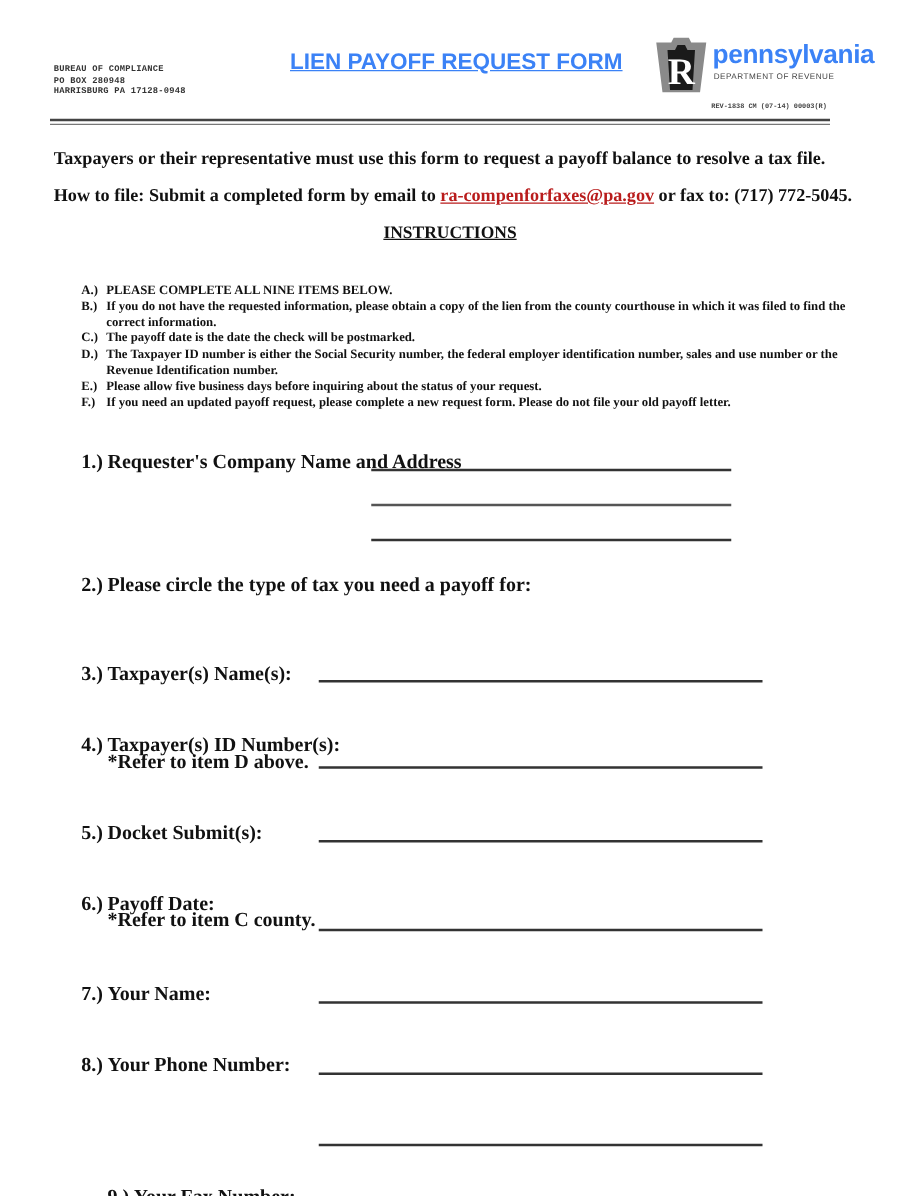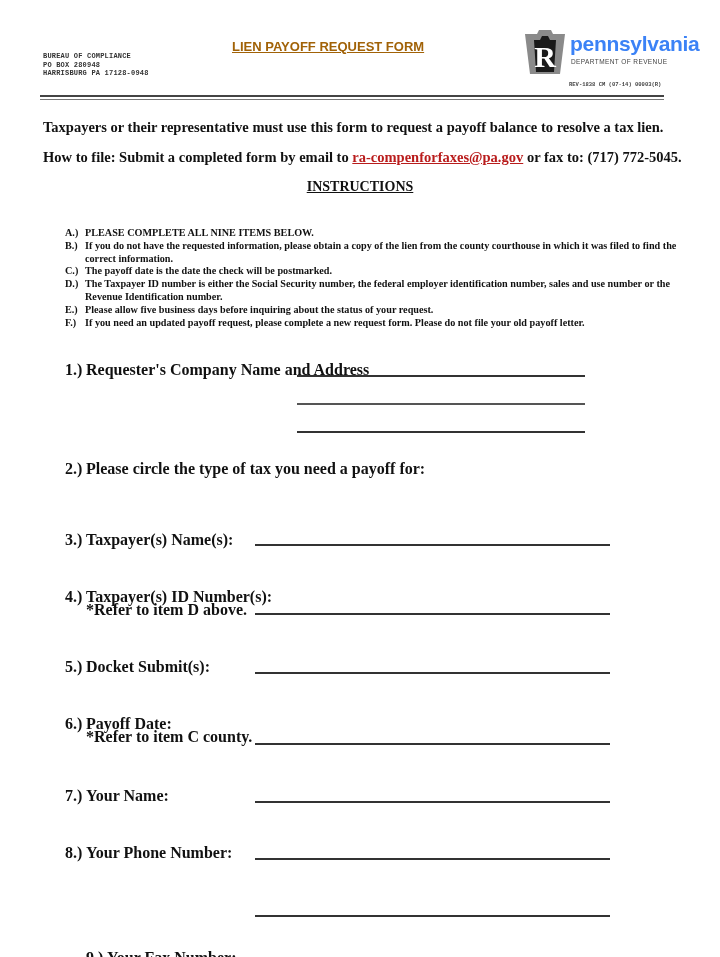--- a/index.html
+++ b/index.html
@@ -2,21 +2,21 @@
 <html><head>
   <meta charset="utf-8">
   <style>
     html, body { margin: 0; padding: 0; background: #ffffff; }
     body { width: 720px; height: 957px; position: relative; overflow: hidden; color: #111; }
     .serif { font-family: "Liberation Serif", "DejaVu Serif", serif; }
     .sans { font-family: "Liberation Sans", "DejaVu Sans", sans-serif; }
     .mono { font-family: "Liberation Mono", "DejaVu Sans Mono", monospace; }
 
     .bureau { position: absolute; left: 43px; top: 52px; font-size: 7px; line-height: 8.5px; font-weight: bold; color: #333; letter-spacing: 0.2px; }
-    .form-title { position: absolute; left: 232px; top: 39px; font-size: 13px; font-weight: bold; text-decoration: underline; color: #a16207; }
+    .form-title { position: absolute; left: 232px; top: 39px; font-size: 18px; font-weight: bold; text-decoration: underline; color: #3b82f6; }
     .logo { position: absolute; left: 524px; top: 30px; width: 170px; height: 48px; }
     .keystone { position: absolute; left: 0; top: 0; width: 42px; height: 44px; }
     .pa-word { position: absolute; left: 46px; top: 2px; font-size: 21px; font-weight: bold; color: #3b82f6; letter-spacing: -0.3px; }
     .pa-dept { position: absolute; left: 47px; top: 28px; font-size: 6.5px; color: #444; letter-spacing: 0.4px; }
     .form-number { position: absolute; left: 569px; top: 81px; font-size: 5.5px; font-weight: bold; color: #444; }
     .rule { position: absolute; left: 40px; width: 624px; background: #444; }
     .rule1 { top: 95px; height: 2px; }
     .rule2 { top: 99px; height: 1px; background: #777; }
 
     .intro { position: absolute; left: 43px; font-size: 14.5px; font-weight: bold; color: #111; }
@@ -54,21 +54,21 @@
     <text x="21" y="37" text-anchor="middle" font-family="Liberation Serif, serif" font-size="30" font-weight="bold" fill="#ffffff">R</text>
   </svg>
   <div class="pa-word sans">pennsylvania</div>
   <div class="pa-dept sans">DEPARTMENT OF REVENUE</div>
 </div>
 
 <div class="form-number mono">REV-1838 CM (07-14) 00003(R)</div>
 <div class="rule rule1"></div>
 <div class="rule rule2"></div>
 
-<div class="intro intro1 serif">Taxpayers or their representative must use this form to request a payoff balance to resolve a tax lien.</div>
+<div class="intro intro1 serif">Taxpayers or their representative must use this form to request a payoff balance to resolve a tax file.</div>
 <div class="intro intro2 serif"><span>How to file: Submit a completed form by email to </span><span class="email-link">ra-compenforfaxes@pa.gov</span><span> or fax to: (717) 772-5045.</span></div>
 
 <div class="instr-heading serif">INSTRUCTIONS</div>
 
 <div class="instr-list serif">
   <div class="instr-item">
       <span class="instr-letter">A.)</span>
       <span class="instr-text">PLEASE COMPLETE ALL NINE ITEMS BELOW.</span>
     </div>
   <div class="instr-item">

